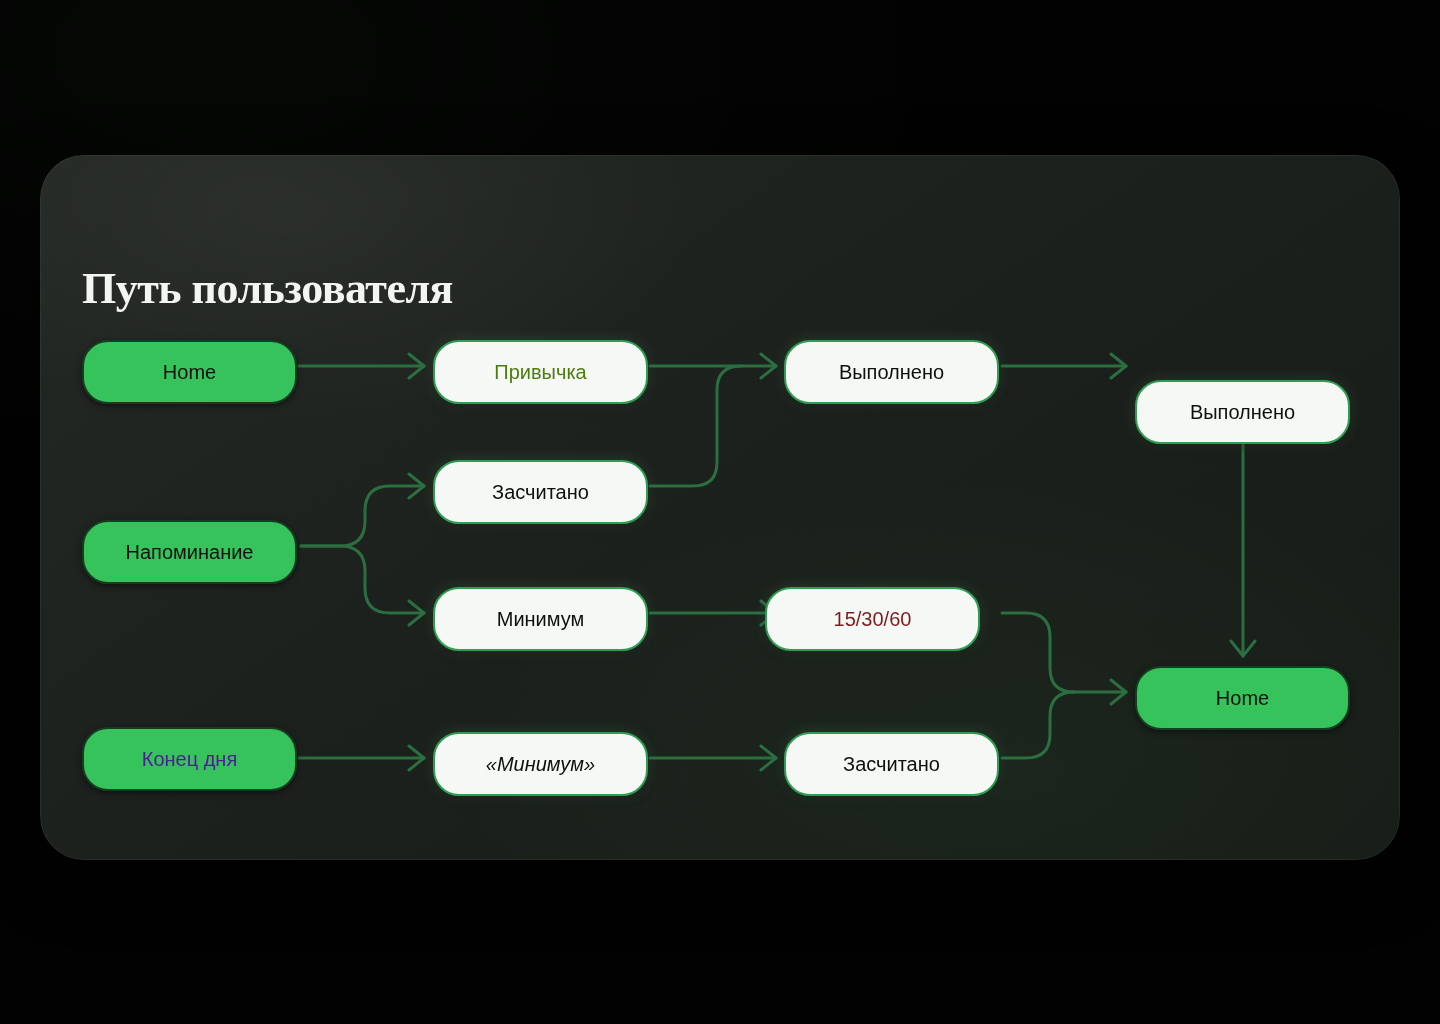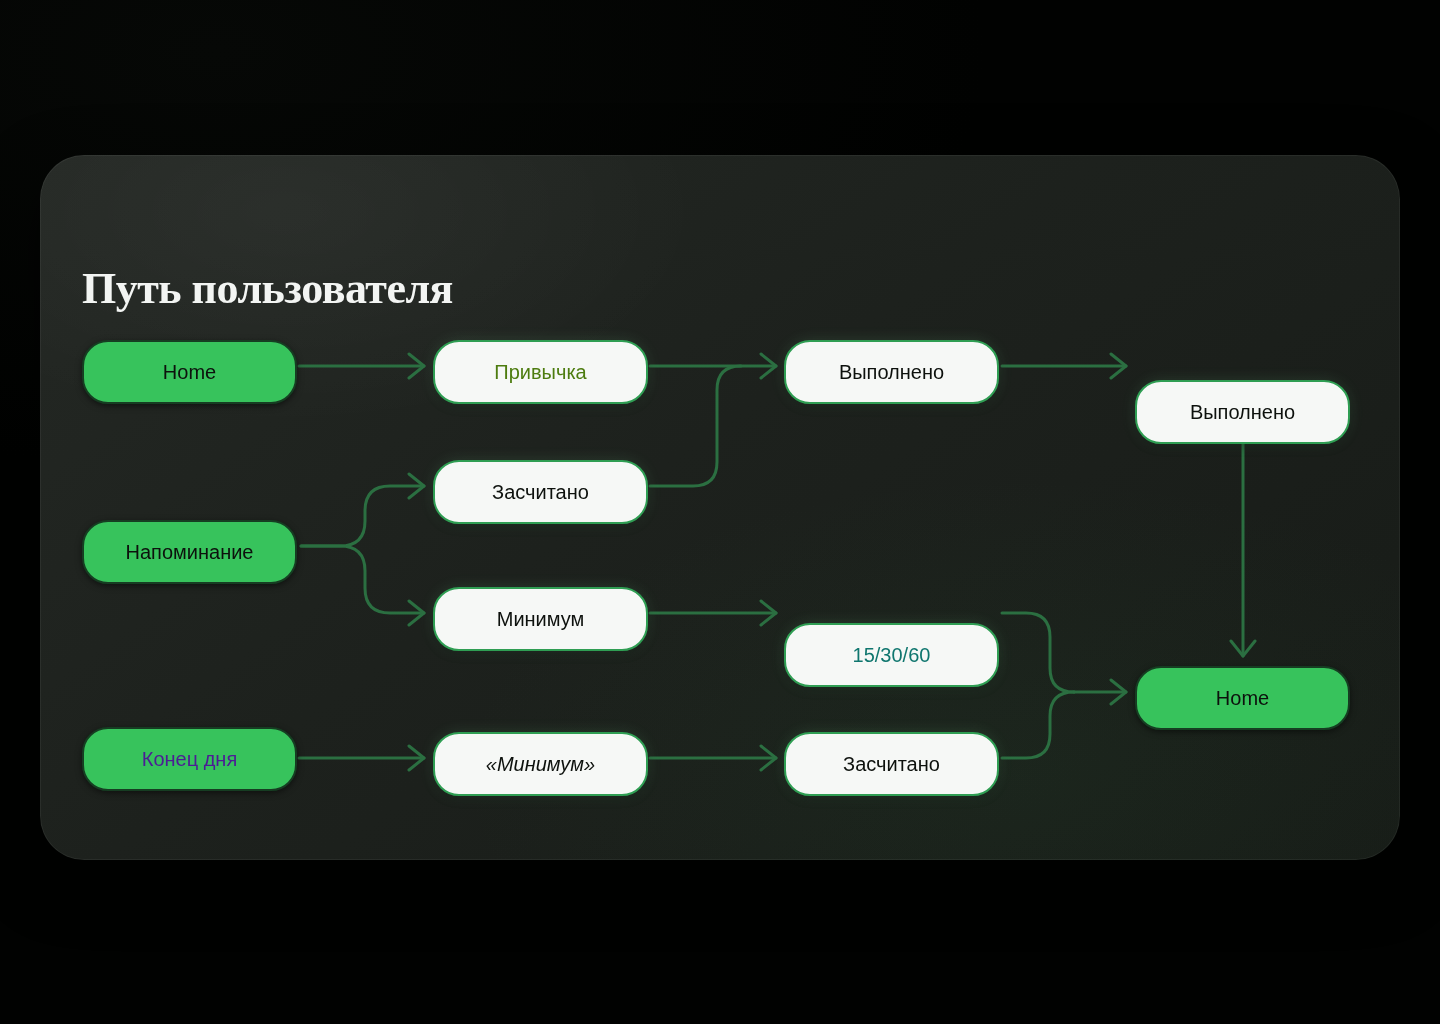--- a/index.html
+++ b/index.html
@@ -112,19 +112,19 @@
   </svg>
 
   <div id="nodes-layer">
       <div class="node green" style="left: 82px; top: 340px; background: rgb(55, 195, 92); color: rgb(13, 17, 13);">Home</div>
       <div class="node white" style="left: 433px; top: 340px; background: rgb(246, 248, 246); color: #4d7c0f;">Привычка</div>
       <div class="node white" style="left: 784px; top: 340px; background: rgb(246, 248, 246); color: rgb(13, 17, 13);">Выполнено</div>
       <div class="node white" style="left: 1135px; top: 340px; background: rgb(246, 248, 246); color: rgb(13, 17, 13); margin-top: 40px;">Выполнено</div>
       <div class="node white" style="left: 433px; top: 460px; background: rgb(246, 248, 246); color: rgb(13, 17, 13);">Засчитано</div>
       <div class="node green" style="left: 82px; top: 520px; background: rgb(55, 195, 92); color: rgb(13, 17, 13);">Напоминание</div>
       <div class="node white" style="left: 433px; top: 587px; background: rgb(246, 248, 246); color: rgb(13, 17, 13);">Минимум</div>
-      <div class="node white" style="left: 784px; top: 587px; background: rgb(246, 248, 246); color: #0f766e; margin-top: 36px;">15/30/60</div>
+      <div class="node white" style="left: 765px; top: 587px; background: rgb(246, 248, 246); color: #7f1d1d;">15/30/60</div>
       <div class="node green" style="left: 1135px; top: 666px; background: rgb(55, 195, 92); color: rgb(13, 17, 13);">Home</div>
       <div class="node green" style="left: 82px; top: 727px; background: rgb(55, 195, 92); color: #4c1d95;">Конец дня</div>
       <div class="node white" style="left: 433px; top: 732px; background: rgb(246, 248, 246); color: rgb(13, 17, 13); font-style: italic;">«Минимум»</div>
       <div class="node white" style="left: 784px; top: 732px; background: rgb(246, 248, 246); color: rgb(13, 17, 13);">Засчитано</div>
     </div>
 </div>
 
 </body></html>

